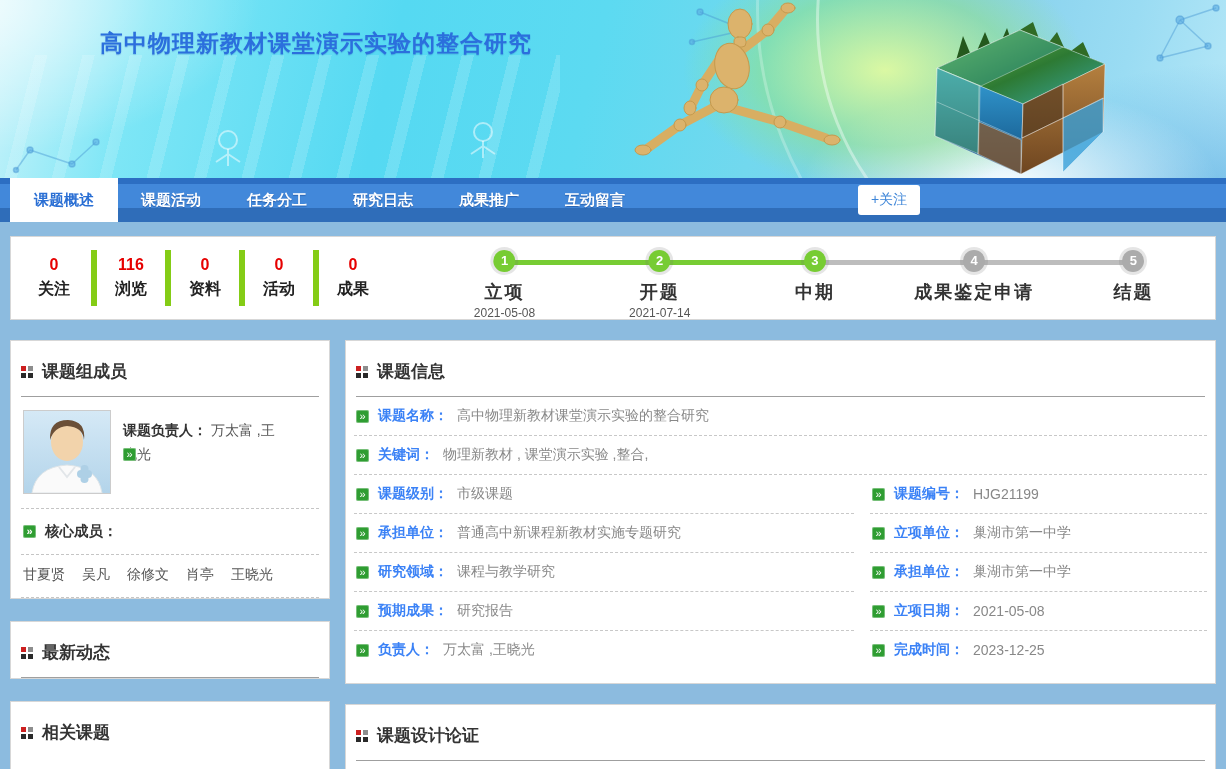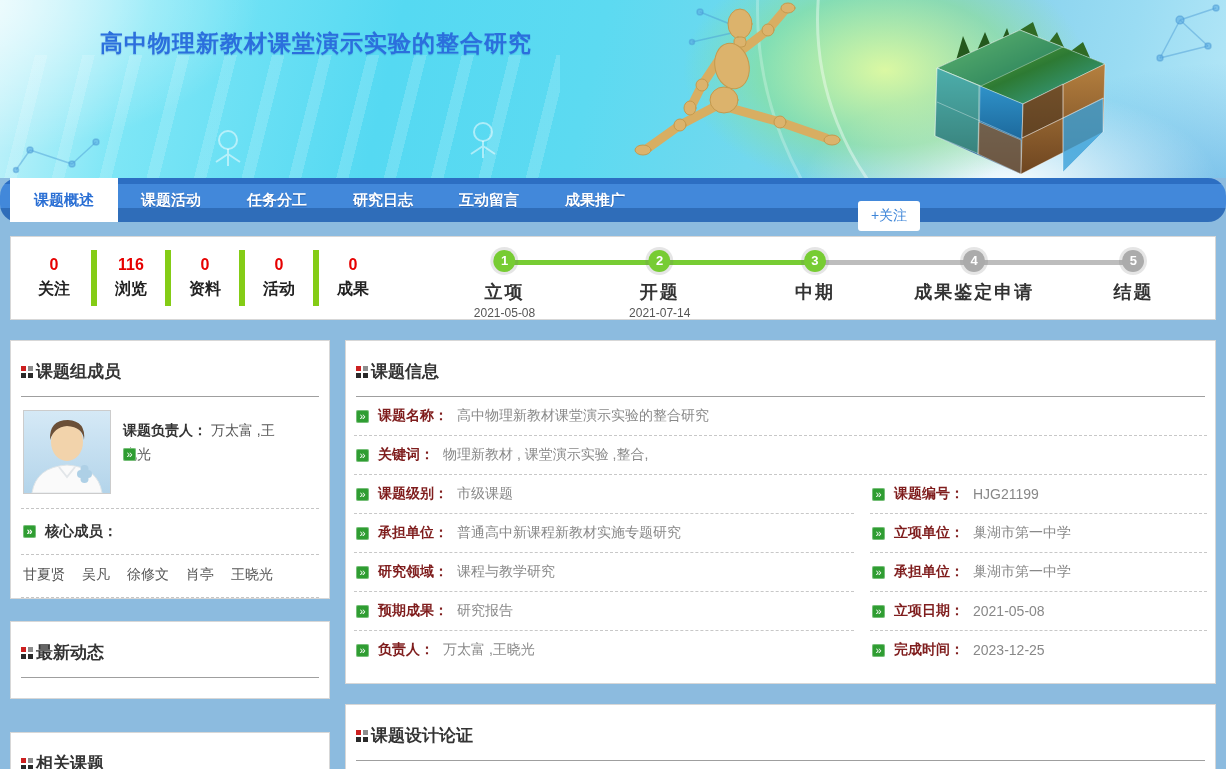--- a/index.html
+++ b/index.html
@@ -19,27 +19,27 @@
     background:repeating-linear-gradient(104deg, rgba(255,255,255,0) 0 34px, rgba(255,255,255,.35) 34px 46px); }
   .arc { position:absolute; border-radius:50%; border:3px solid rgba(255,255,255,.4); }
   .arc1 { width:560px; height:560px; right:-150px; top:-260px; }
   .arc2 { width:700px; height:700px; right:-230px; top:-340px; border-color:rgba(255,255,255,.25); }
   .banner-title { position:absolute; left:100px; top:28px; font-size:23px; font-weight:bold; color:#2b6fdd;
     text-shadow:0 1px 1px rgba(20,80,180,.25); letter-spacing:1px; }
   .banner svg { position:absolute; }
 
   
   .nav { position:relative; width:100%; height:44px;
-    background:linear-gradient(to bottom, #2c6ec2 0%, #2c6ec2 13%, #4288da 13%, #4288da 68%, #2f6db9 68%, #2f6db9 100%);border-radius:18px; }
+    background:linear-gradient(to bottom, #2c6ec2 0%, #2c6ec2 13%, #4288da 13%, #4288da 68%, #2f6db9 68%, #2f6db9 100%); }
   .tabs { display:flex; height:44px; align-items:stretch; padding-left:10px; }
   .tab { width:106px; display:flex; align-items:center; justify-content:center;
     color:#fff; font-size:15px; font-weight:bold; cursor:pointer; text-decoration:none;
     text-shadow:0 1px 1px rgba(0,40,110,.4); }
   .tab.active { width:108px; background:#fff; color:#2a6fd4; text-shadow:none; }
-  .follow { position:absolute; left:858px; top:23px; width:62px; height:30px; background:#fff;
+  .follow { position:absolute; left:858px; top:7px; width:62px; height:30px; background:#fff;
     border-radius:3px; color:#3d85d8; font-size:14px; display:flex; align-items:center;
     justify-content:center; cursor:pointer; }
 
   
   .content { padding:14px 10px 0; }
   .card { background:#fff; border:1px solid #d7d7d7; }
 
   
   .statsbar { display:flex; align-items:center; height:84px; margin-bottom:20px; }
   .stats { display:flex; padding-left:6px; }
@@ -55,48 +55,48 @@
     font-size:13px; line-height:22px; box-shadow:0 0 0 3px rgba(110,110,110,.18); }
   .step.done .dot { background:#77cc33; }
   .step.pending .dot { background:#ababab; }
   .tlabel { margin-top:8px; font-weight:bold; font-size:18px; color:#333; white-space:nowrap; letter-spacing:2px; }
   .tdate { margin-top:2px; font-size:12px; color:#555; }
 
   .cols { display:flex; gap:15px; }
   .left { width:320px; flex-shrink:0; }
   .right { flex:1; }
 
-  .card-head { display:flex; align-items:center; gap:3px; padding:19px 10px 13px; font-size:17px; font-weight:bold; color:#333; }
+  .card-head { display:flex; align-items:center; gap:9px; padding:19px 10px 13px; font-size:17px; font-weight:bold; color:#333; }
   .head-rule { border-top:1px solid #9f9f9f; margin:0 10px; }
   .hicon { width:12px; height:12px; display:grid; grid-template-columns:5px 5px; grid-template-rows:5px 5px; gap:2px; flex-shrink:0; }
   .hicon i:nth-child(1){ background:#cc2020; } .hicon i:nth-child(2){ background:#8d8d8d; }
   .hicon i:nth-child(3){ background:#2a2a2a; } .hicon i:nth-child(4){ background:#2a2a2a; }
   .gicon { display:inline-block; width:13px; height:13px; background:#2f9d32; color:#fff; font-size:11px;
     line-height:13px; text-align:center; border-radius:2px; box-shadow:inset 0 0 0 1px rgba(255,255,255,.35); flex-shrink:0; }
 
   
   .members { margin-bottom:22px; }
   .member-row { display:flex; padding:13px 12px 14px; }
   .avatar { width:88px; height:84px; border:1px solid #ccc; flex-shrink:0; }
   .leader { position:relative; margin-left:12px; width:162px; font-size:14px; line-height:24px;
     color:#555; padding-top:8px; }
   .leader b { color:#333; }
   .leader .gicon { position:absolute; left:0px; top:38px; }
   .dash { border-top:1px dashed #c5c5c5; margin:0 10px; }
   .core-row { display:flex; align-items:center; gap:9px; padding:13px 12px; font-size:14.5px; font-weight:bold; color:#333; }
   .names { display:flex; gap:17px; padding:11px 12px 13px; font-size:14px; color:#555; }
   .names span { cursor:pointer; }
-  .simple { margin-bottom:33px; padding-bottom:20px; }
+  .simple { margin-bottom:22px; }
   .related { height:120px; }
 
   
   .info { margin-bottom:20px; padding-bottom:14px; }
   .info-body { padding:0 8px; }
   .irow { display:flex; align-items:center; gap:9px; padding:10px 2px; border-bottom:1px dashed #c8c8c8; font-size:14px; }
-  .irow b { color:#7f1d1d;font-family:Liberation Mono, monospace; }
+  .irow b { color:#3b82f6;font-family:Liberation Mono, monospace; }
   .irow .val { color:#888; }
   .igrid { display:grid; grid-template-columns:500px 1fr; column-gap:16px; }
   .igrid .irow:nth-last-child(-n+2) { border-bottom:none; }
   .design { height:150px; }
   .notice { padding:22px 14px; font-size:14.5px; color:#666; }
 </style>
 </head>
 <body>
 
 <div class="page">
@@ -198,22 +198,22 @@
 
     <h1 class="banner-title">高中物理新教材课堂演示实验的整合研究</h1>
   </div>
 
   <div class="nav">
     <div class="tabs">
       <a class="tab active">课题概述</a>
       <a class="tab">课题活动</a>
       <a class="tab">任务分工</a>
       <a class="tab">研究日志</a>
+      <a class="tab">成果推广</a>
       <a class="tab">互动留言</a>
-      <a class="tab">成果推广</a>
     </div>
     <a class="follow">+关注</a>
   </div>
 
   <div class="content">
 
     <div class="card statsbar">
       <div class="stats">
         <div class="stat">
           <div class="num">0</div>

